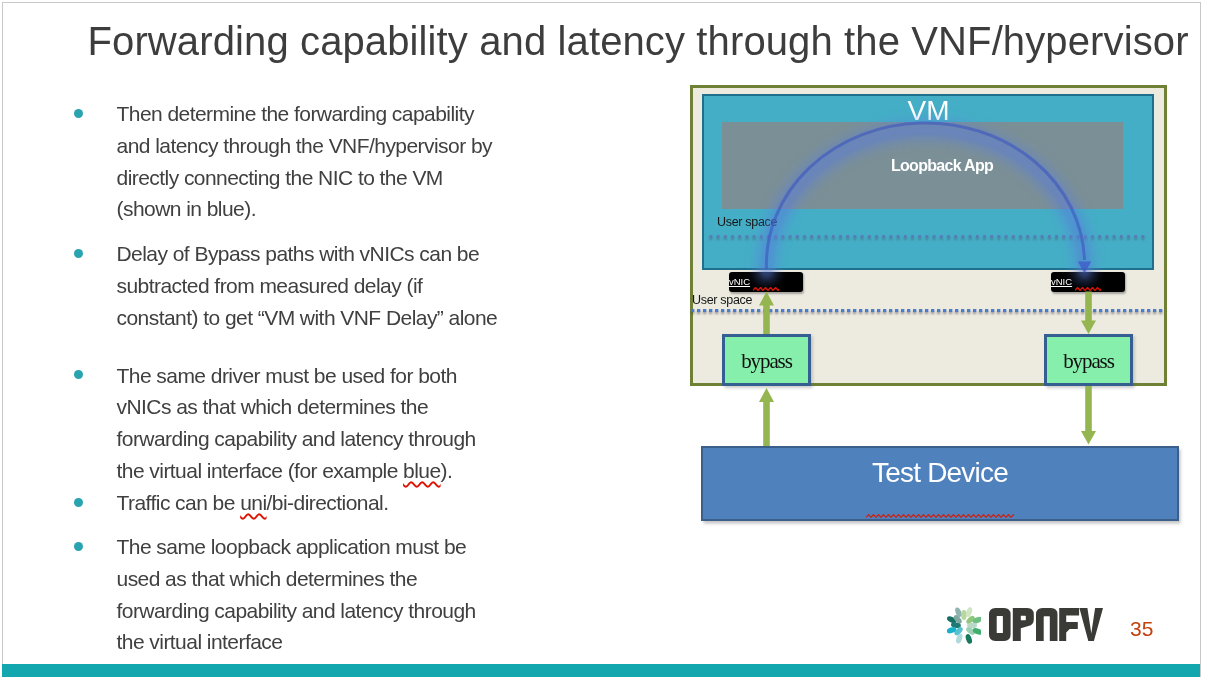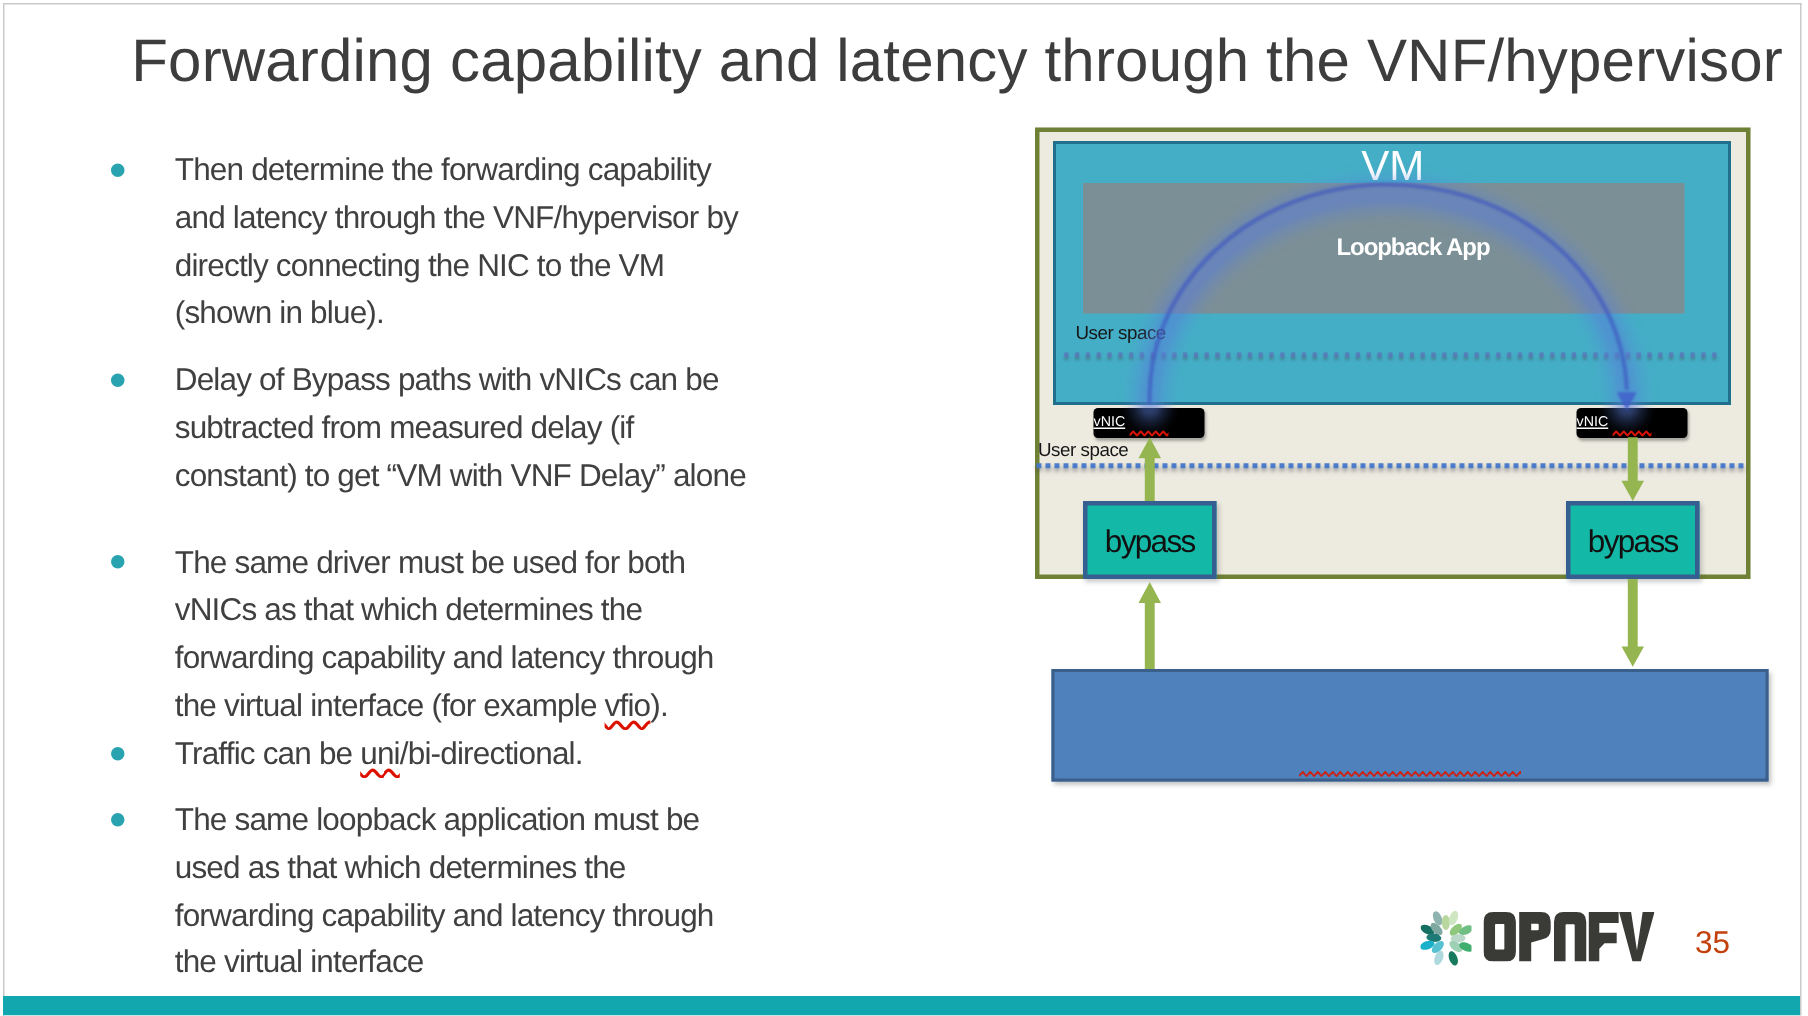--- a/index.html
+++ b/index.html
@@ -37,23 +37,23 @@
            letter-spacing:-0.3px; }
   .us-host { left:692px; top:293.6px; font-size:12.5px; line-height:12.5px; color:#161616;
              letter-spacing:-0.3px; }
   .vnic { width:74px; height:19.5px; top:272px; background:#000; border-radius:3px;
           color:#fff; font-size:9.5px; line-height:20px;
           box-shadow:1px 1.5px 2px rgba(0,0,0,0.3); }
   .vnic-l { left:729px; } .vnic-r { left:1051px; }
   .vnic .ul { text-decoration:underline; text-decoration-thickness:1px;
               text-underline-offset:1px; }
   .vnic svg.zz { position:absolute; left:50%; margin-left:-13px; top:15.4px; width:26px; height:4px; }
-  .bypass { width:89px; height:52px; top:334px; background:#14b8a6; border:3px solid #365f91;
+  .bypass { width:89px; height:52px; top:334px; background:#86efac; border:3px solid #365f91;
             text-align:center; color:#101010; font-size:21px; letter-spacing:-1.1px;
-            line-height:49px; box-shadow:1.5px 2px 3px rgba(80,80,80,0.3); }
+            line-height:49px; box-shadow:1.5px 2px 3px rgba(80,80,80,0.3);font-family:Liberation Serif, serif; }
   .bypass-l { left:722px; } .bypass-r { left:1044px; }
   .test-device { left:701px; top:446px; width:478px; height:75px; background:#4f81bd;
                  border:2px solid #3a5f8b; text-align:center; color:#fff; font-size:28px;
                  letter-spacing:-0.8px; line-height:31.5px; padding-top:9px;
                  box-shadow:1.5px 2.5px 3px rgba(80,80,80,0.35); }
   .test-device .ul { text-decoration:underline; text-decoration-thickness:1.5px;
                      text-underline-offset:2px; }
   .test-device svg.zz { position:absolute; left:50%; margin-left:-74px; top:66px;
                         width:148px; height:4px; }
 
@@ -69,21 +69,21 @@
 
 <div class="page">
 
   <div class="slide-border"></div>
 
   <div class="title" style="color: rgb(61, 61, 61);">Forwarding capability and latency through the VNF/hypervisor</div>
 
   <div id="bullets">
       <div class="para" style="top: 98.1px;"><span class="dot" style="background: rgb(42, 163, 177);"></span>Then determine the forwarding capability<br>and latency through the VNF/hypervisor by<br>directly connecting the NIC to the VM<br>(shown in blue).</div>
       <div class="para" style="top: 238.4px;"><span class="dot" style="background: rgb(42, 163, 177);"></span>Delay of Bypass paths with vNICs can be<br>subtracted from measured delay (if<br>constant) to get “VM with VNF Delay” alone</div>
-      <div class="para" style="top: 347.6px; margin-top: 12px;"><span class="dot" style="background: rgb(42, 163, 177);"></span>The same driver must be used for both<br>vNICs as that which determines the<br>forwarding capability and latency through<br>the virtual interface (for example <span class="wavy">vfio</span>).</div>
+      <div class="para" style="top: 347.6px; margin-top: 12px;"><span class="dot" style="background: rgb(42, 163, 177);"></span>The same driver must be used for both<br>vNICs as that which determines the<br>forwarding capability and latency through<br>the virtual interface (for example <span class="wavy">blue</span>).</div>
       <div class="para" style="top: 487px;"><span class="dot" style="background: rgb(42, 163, 177);"></span>Traffic can be <span class="wavy">uni</span>/bi-directional.</div>
       <div class="para" style="top: 531.1px;"><span class="dot" style="background: rgb(42, 163, 177);"></span>The same loopback application must be<br>used as that which determines the<br>forwarding capability and latency through<br>the virtual interface</div>
     </div>
 
   <div class="abs host-box"></div>
   <div class="abs us-host">User space</div>
   <div class="abs vm-box"></div>
   <div class="abs vm-label">VM</div>
   <div class="abs loopback-box"></div>
   <div class="abs loopback-label">Loopback App</div>
@@ -104,20 +104,21 @@
     <span class="ul"><span>vNIC</span></span>
     <svg class="zz" viewBox="0 0 26 4" preserveAspectRatio="none">
         <path d="M0 3.4 l2.5 -2.8 l2.5 2.8 l2.5 -2.8 l2.5 2.8 l2.5 -2.8 l2.5 2.8 l2.5 -2.8 l2.5 2.8 l2.5 -2.8 l2.5 2.8 l2.5 -2.8 l2.5 2.8" fill="none" stroke="#dd1100" stroke-width="1.4"></path>
       </svg>
   </div>
 
   <div class="abs bypass bypass-l"><span>bypass</span></div>
   <div class="abs bypass bypass-r"><span>bypass</span></div>
 
   <div class="abs test-device">
+    <div>Test Device</div>
     <svg class="zz" viewBox="0 0 148 4" preserveAspectRatio="none">
         <path d="M0 3.4 l2.5 -2.8 l2.5 2.8 l2.5 -2.8 l2.5 2.8 l2.5 -2.8 l2.5 2.8 l2.5 -2.8 l2.5 2.8 l2.5 -2.8 l2.5 2.8 l2.5 -2.8 l2.5 2.8 l2.5 -2.8 l2.5 2.8 l2.5 -2.8 l2.5 2.8 l2.5 -2.8 l2.5 2.8 l2.5 -2.8 l2.5 2.8 l2.5 -2.8 l2.5 2.8 l2.5 -2.8 l2.5 2.8 l2.5 -2.8 l2.5 2.8 l2.5 -2.8 l2.5 2.8 l2.5 -2.8 l2.5 2.8 l2.5 -2.8 l2.5 2.8 l2.5 -2.8 l2.5 2.8 l2.5 -2.8 l2.5 2.8 l2.5 -2.8 l2.5 2.8 l2.5 -2.8 l2.5 2.8 l2.5 -2.8 l2.5 2.8 l2.5 -2.8 l2.5 2.8 l2.5 -2.8 l2.5 2.8 l2.5 -2.8 l2.5 2.8 l2.5 -2.8 l2.5 2.8 l2.5 -2.8 l2.5 2.8 l2.5 -2.8 l2.5 2.8 l2.5 -2.8 l2.5 2.8 l2.5 -2.8 l2.5 2.8 l2.5 -2.8 l2.5 2.8" fill="none" stroke="#cc2211" stroke-width="1.2"></path>
       </svg>
   </div>
 
   <svg class="layer" width="1205" height="677" viewBox="0 0 1205 677">
 
     <g fill="#94b54f" stroke="none">
       <g>
         <rect x="763.2" y="303" width="6.6" height="31"></rect>

